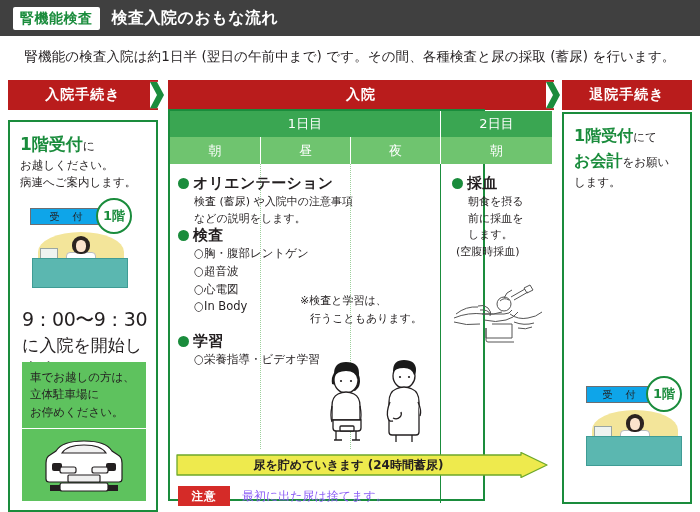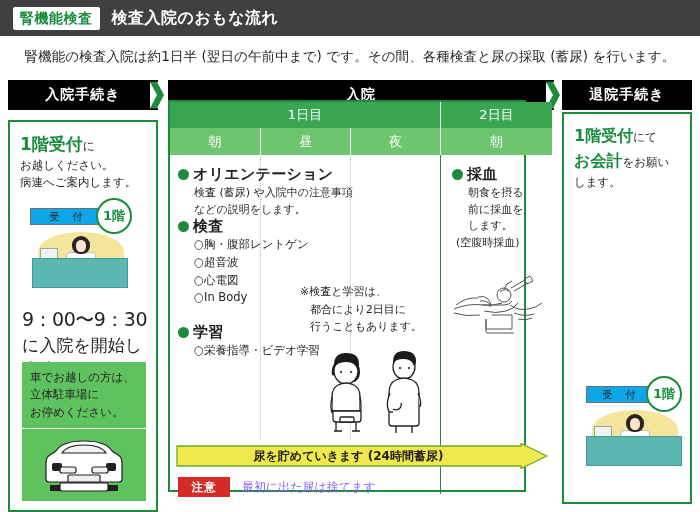--- a/index.html
+++ b/index.html
@@ -29,35 +29,35 @@
   
   .lead{
     position:absolute;left:0;top:36px;width:700px;height:41px;
     display:flex;align-items:center;justify-content:center;
     font-size:13.5px;color:#231f20;letter-spacing:.1px;
   }
 
   
   .stagebar{position:absolute;top:80px;left:0;width:700px;height:30px;}
   .stage{
-    position:absolute;top:0;height:30px;background:#000000;
+    position:absolute;top:0;height:30px;background:#b91c1c;
     color:#fff;font-size:14px;font-weight:bold;
     display:flex;align-items:center;justify-content:center;letter-spacing:1px;
   }
   .stage-1{left:8px;width:150px;}
   .stage-2{left:168px;width:386px;}
   .stage-3{left:562px;width:130px;}
   .arrowjoin{
     position:absolute;top:0;width:14px;height:30px;
   }
 
   
   .col{position:absolute;border:2px solid #1a8c3c;background:#fff;box-sizing:border-box;}
   .col-left {left:8px;  top:120px;width:150px;height:392px;}
-  .col-mid  {left:168px;top:100px;width:358px;height:392px;}
+  .col-mid  {left:168px;top:109px;width:317px;height:392px;}
   .col-right{left:562px;top:112px;width:130px;height:392px;}
 
   
   .l-text{position:absolute;left:10px;top:10px;width:130px;}
   .l-line1{font-size:12px;line-height:1.45;}
   .hl-green{color:#1a8c3c;font-weight:bold;font-size:17px;letter-spacing:0px;}
   .l-small{font-size:11.5px;line-height:1.5;display:block;}
 
   .recep{position:absolute;}
   .recep-sign{
@@ -249,21 +249,20 @@
 
       <div style="position:absolute;left:8px;top:168px;width:190px;">
         <div class="itm-title">
           <span class="bullet-g"></span><span>学習</span>
         </div>
         <div class="sub-item">○栄養指導・ビデオ学習</div>
       </div>
 
       <div class="note-star" style="left:130px;top:128px;width:140px;">
         <div>※検査と学習は、</div>
-        <div style="padding-left:10px;">都合により2日目に</div>
         <div style="padding-left:10px;">行うこともあります。</div>
       </div>
 
       <svg class="line-art" style="left:140px;top:190px;" width="128" height="90" viewBox="0 0 128 90">
         <g stroke="#231f20" stroke-width="1.3" fill="#ffffff">
 
           <path d="M22 30 q-2 -14 12 -15 q16 -1 16 12 q0 5 -3 8 l-2 2" fill="#1a1a1a" stroke="none"></path>
           <ellipse cx="36" cy="26" rx="12" ry="13"></ellipse>
           <path d="M24 20 q0 -12 12 -12 q13 0 13 11 q0 5 -2 6 q-1 -8 -11 -8 q-9 0 -12 6 z" fill="#1a1a1a" stroke="none"></path>
           <circle cx="31" cy="27" r="1.1" fill="#231f20" stroke="none"></circle>

